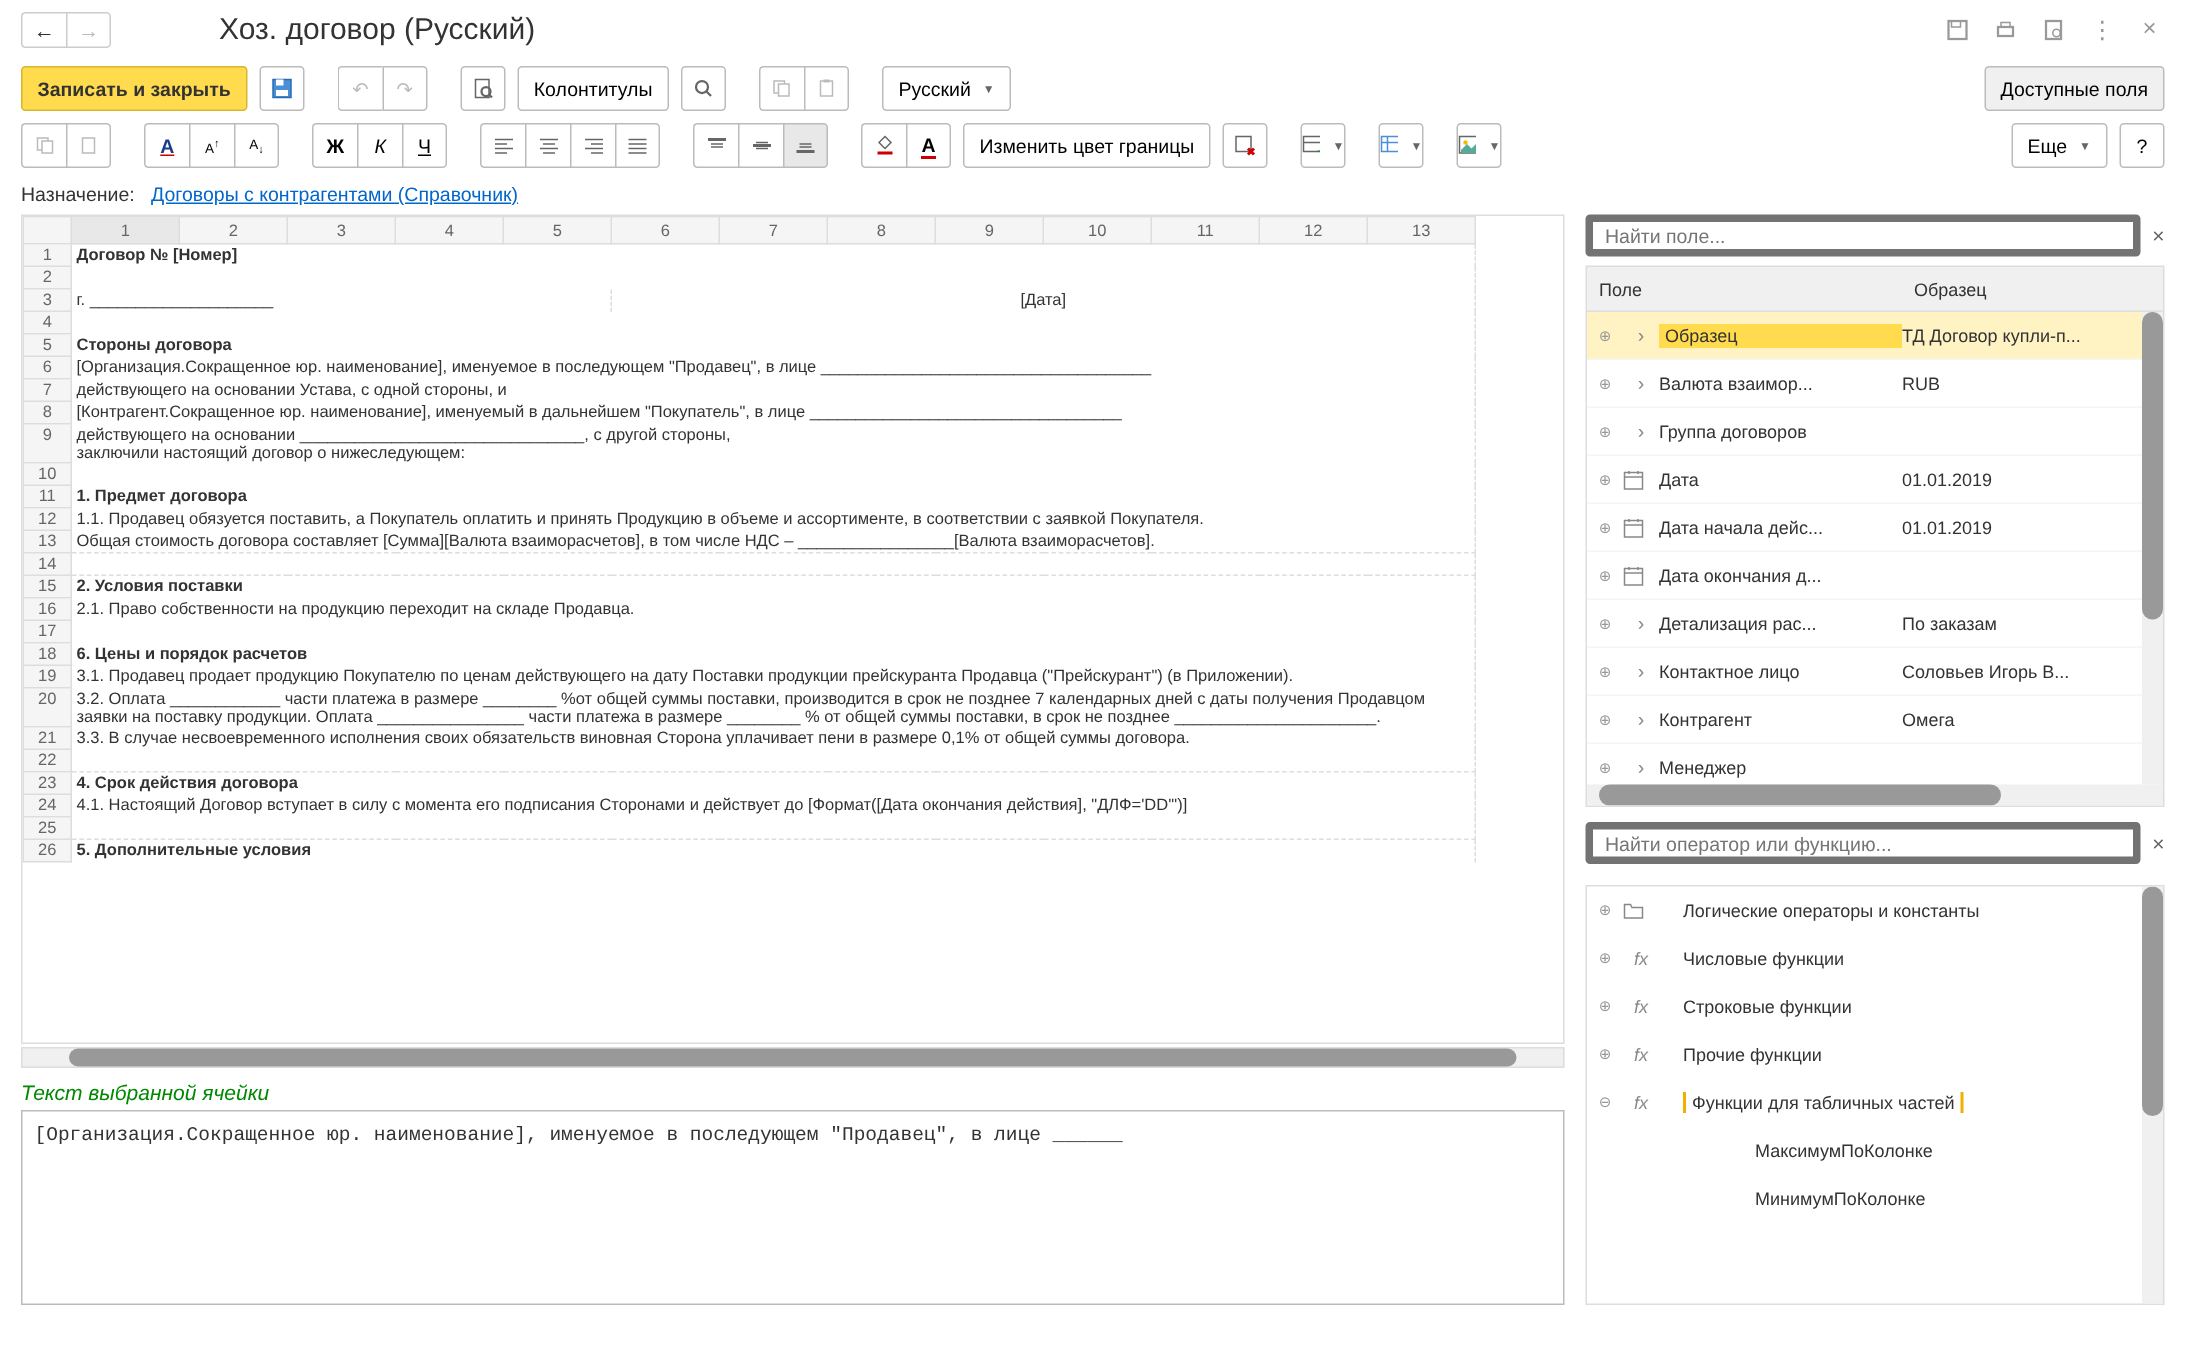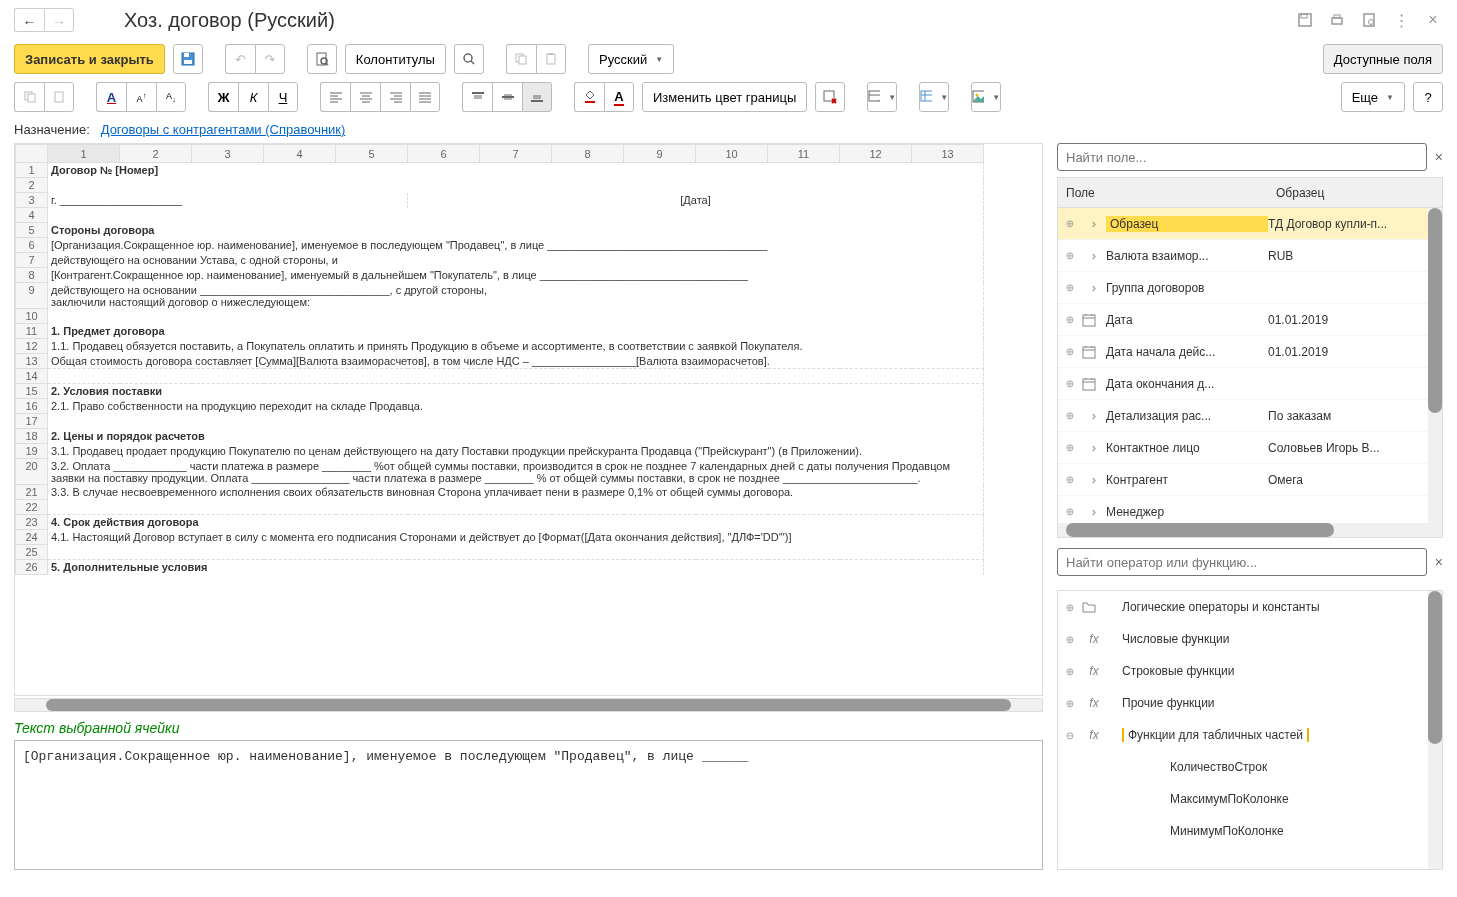--- a/index.html
+++ b/index.html
@@ -1,21 +1,21 @@
 <!DOCTYPE html>
 <html><head>
 <meta charset="utf-8">
 <style>
 * { box-sizing: border-box; margin: 0; padding: 0; }
 body { font-family: Arial, sans-serif; font-size: 12px; background: #fff; color: #333; }
 .titlebar { display: flex; align-items: center; padding: 8px 14px; }
 .navbtn { width: 30px; height: 24px; border: 1px solid #ccc; background: #fff; display: inline-flex; align-items: center; justify-content: center; cursor: pointer; font-size: 14px; }
 .navbtn:first-child { border-radius: 3px 0 0 3px; border-right: none; }
 .navbtn:nth-child(2) { border-radius: 0 3px 3px 0; color: #bbb; }
-.title { font-size: 20px; font-weight: normal; margin-left: 50px; color: #333; }
+.title { font-size: 20px; font-weight: normal; margin-left: 72px; color: #333; }
 .titlebar-right { margin-left: auto; display: flex; gap: 12px; align-items: center; }
 .tb-ricon { width: 20px; height: 20px; color: #999; cursor: pointer; display: inline-flex; align-items: center; justify-content: center; }
 .toolbar { display: flex; align-items: center; padding: 4px 14px; gap: 8px; flex-wrap: wrap; }
 .btn { height: 30px; padding: 0 10px; border: 1px solid #bbb; border-radius: 3px; background: #fff; display: inline-flex; align-items: center; justify-content: center; cursor: pointer; font-size: 13px; gap: 4px; }
 .btn-primary { background: #ffdb4d; border-color: #d9b52e; font-weight: bold; color: #333; }
 .btn-icon { width: 30px; padding: 0; }
 .btn-group { display: inline-flex; }
 .btn-group .btn { border-radius: 0; border-right: none; }
 .btn-group .btn:first-child { border-radius: 3px 0 0 3px; }
 .btn-group .btn:last-child { border-radius: 0 3px 3px 0; border-right: 1px solid #bbb; }
@@ -35,21 +35,21 @@
 .grid th.col-sel { background: #e8e8e8; }
 .grid .hdr { font-weight: bold; text-align: left; }
 .grid .b { font-weight: bold; }
 .scrollbar-h { height: 14px; background: #f0f0f0; border: 1px solid #ddd; position: relative; margin-top: 2px; }
 .scrollbar-h .thumb { position: absolute; height: 100%; background: #999; left: 3%; width: 94%; border-radius: 7px; }
 .cell-text-label { color: #008800; font-size: 14px; margin: 8px 0 4px 0; font-style: italic; }
 .cell-text-area { border: 1px solid #bbb; height: 130px; padding: 8px; overflow: auto; }
 .mono { font-family: "Courier New", monospace; font-size: 13px; }
 .right { width: 400px; display: flex; flex-direction: column; padding-right: 14px; }
 .search-row { display: flex; align-items: center; gap: 8px; margin-bottom: 6px; }
-.search-input { flex: 1; height: 28px; border: 1px solid #737373; border-radius: 3px; padding: 0 8px; font-size: 13px; color: #999; }
+.search-input { flex: 1; height: 28px; border: 5px solid #737373; border-radius: 3px; padding: 0 8px; font-size: 13px; color: #999; }
 .close-x { cursor: pointer; color: #666; font-size: 14px; }
 .fields-table { flex: 1; border: 1px solid #ddd; overflow: auto; position: relative; min-height: 0; display: flex; flex-direction: column; }
 .fields-header { display: flex; background: #f0f0f0; border-bottom: 1px solid #ddd; height: 30px; align-items: center; }
 .fh-col1 { width: 210px; padding-left: 8px; }
 .fh-col2 { flex: 1; padding-left: 8px; }
 .fields-body { flex: 1; overflow-y: auto; }
 .field-row { display: flex; height: 32px; align-items: center; border-bottom: 1px solid #f5f5f5; cursor: pointer; }
 .field-row.sel { background: #fff3c4; }
 .fr-exp { width: 24px; text-align: center; color: #999; font-size: 10px; }
 .fr-icon { width: 24px; text-align: center; font-size: 13px; }
@@ -394,21 +394,21 @@
         <tr>
               <td class="rownum">16</td>
               <td colspan="13">2.1. Право собственности на продукцию переходит на складе Продавца.</td>
             </tr>
         <tr>
               <td class="rownum">17</td>
               <td colspan="13"></td>
             </tr>
         <tr>
               <td class="rownum">18</td>
-              <td colspan="13" class="b">2. Цены и порядок расчетов</td>
+              <td colspan="13" class="b">6. Цены и порядок расчетов</td>
             </tr>
         <tr>
               <td class="rownum">19</td>
               <td colspan="13">3.1. Продавец продает продукцию Покупателю по ценам действующего на дату Поставки продукции прейскуранта Продавца ("Прейскурант") (в Приложении).</td>
             </tr>
         <tr>
               <td class="rownum">20</td>
               <td colspan="13">3.2. Оплата ____________ части платежа в размере ________ %от общей суммы поставки, производится в срок не позднее 7 календарных дней с даты получения Продавцом заявки на поставку продукции. Оплата ________________ части платежа в размере ________ % от общей суммы поставки, в срок не позднее ______________________.</td>
             </tr>
         <tr>
@@ -582,25 +582,20 @@
               <span class="fn-name" style="">Прочие функции</span>
             </div>
             <div class="func-row">
               <span class="fn-exp">⊖</span>
               <span class="fn-icon"><span style="font-style:italic;color:#888;">fx</span></span>
               <span class="fn-name" style=""><span class="fn-hl">Функции для табличных частей</span></span>
             </div>
             <div class="func-row">
               <span class="fn-exp"></span>
               <span class="fn-icon"></span>
-              <span class="fn-name" style="padding-left:48px;">КоличествоСтрок</span>
-            </div>
-            <div class="func-row">
-              <span class="fn-exp"></span>
-              <span class="fn-icon"></span>
               <span class="fn-name" style="padding-left:48px;">МаксимумПоКолонке</span>
             </div>
             <div class="func-row">
               <span class="fn-exp"></span>
               <span class="fn-icon"></span>
               <span class="fn-name" style="padding-left:48px;">МинимумПоКолонке</span>
             </div>
           </div>
         <div class="vscroll">
             <div class="vthumb" style="height:55%;"></div>

